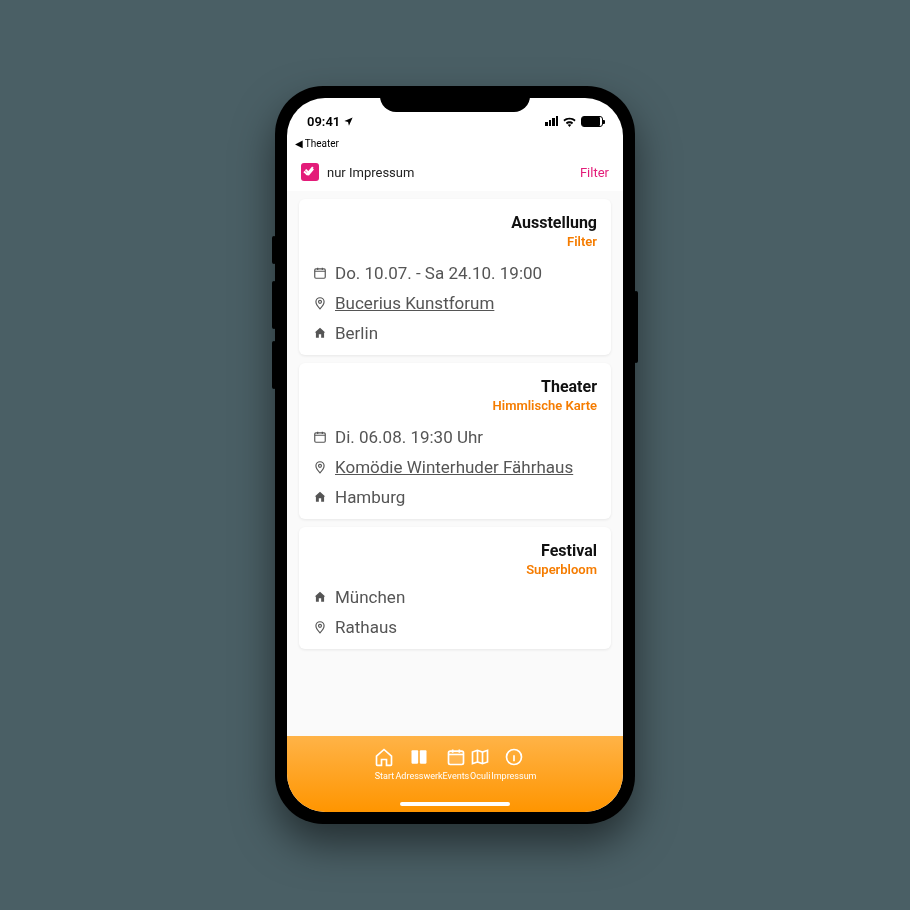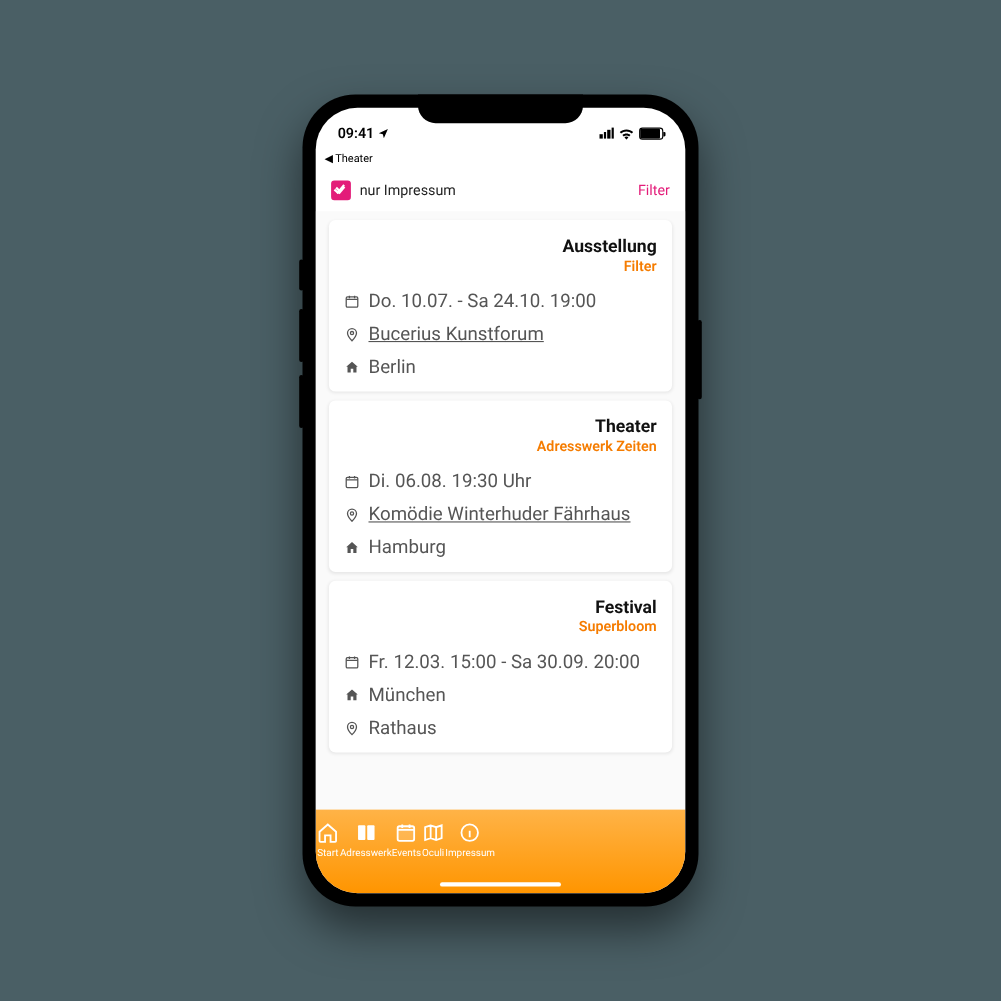--- a/index.html
+++ b/index.html
@@ -90,21 +90,21 @@
   .card { background:#fff; border-radius:6px; margin:8px 2px; padding:14px 14px 12px; box-shadow:0 1px 3px rgba(0,0,0,0.08);text-align:right; }
   .card-cat { font-size:16px; font-weight:700; color:#111; }
   .card-title { font-size:13px; font-weight:600; color:#f57c00; margin-top:2px; }
   .card-row { display:flex; align-items:center; gap:8px; font-size:17px; color:#555; margin-top:10px; }
   .card-row.first { margin-top:14px; }
   .ico { width:14px; height:14px; flex-shrink:0; display:flex; align-items:center; justify-content:center; }
   .underline { text-decoration: underline; }
   .bottom-nav {
     height: 76px;
     background: linear-gradient(180deg, #ffb347 0%, #ff9500 100%);
-    display:flex; justify-content:flex-start; align-items:flex-start;
+    display:flex; justify-content:center; align-items:flex-start;
     padding-top:10px;
     position:relative;
   }
   .nav-item { display:flex; flex-direction:column; align-items:center; gap:3px; color:#fff; font-size:9px; }
   .nav-ico { width:22px; height:22px; display:flex; align-items:center; justify-content:center; }
   .home-ind { position:absolute; bottom:6px; left:50%; transform:translateX(-50%); width:110px; height:4px; background:#fff; border-radius:3px; }
   svg { display:block; }
 </style>
 </head>
 <body>
@@ -182,21 +182,21 @@
             <span class="ico">
               <svg width="14" height="14" viewBox="0 0 24 24" fill="#555">
                 <path d="M12 3l9 8h-2v9h-5v-6h-4v6H5v-9H3l9-8z"></path>
               </svg>
             </span>
             <span>Berlin</span>
           </div>
    </div>
         <div class="card">
      <div class="card-cat">Theater</div>
-     <div class="card-title">Adresswerk Zeiten</div>
+     <div class="card-title">Himmlische Karte</div>
      <div class="card-row first">
             <span class="ico">
               <svg width="14" height="14" viewBox="0 0 24 24" fill="none" stroke="#555" stroke-width="2">
                 <rect x="3" y="5" width="18" height="16" rx="2"></rect>
                 <path d="M3 9h18M8 3v4M16 3v4"></path>
               </svg>
             </span>
             <span>Di. 06.08. 19:30 Uhr</span>
           </div>
      <div class="card-row">
@@ -213,29 +213,20 @@
               <svg width="14" height="14" viewBox="0 0 24 24" fill="#555">
                 <path d="M12 3l9 8h-2v9h-5v-6h-4v6H5v-9H3l9-8z"></path>
               </svg>
             </span>
             <span>Hamburg</span>
           </div>
    </div>
         <div class="card">
      <div class="card-cat">Festival</div>
      <div class="card-title">Superbloom</div>
-     <div class="card-row first">
-            <span class="ico">
-              <svg width="14" height="14" viewBox="0 0 24 24" fill="none" stroke="#555" stroke-width="2">
-                <rect x="3" y="5" width="18" height="16" rx="2"></rect>
-                <path d="M3 9h18M8 3v4M16 3v4"></path>
-              </svg>
-            </span>
-            <span>Fr. 12.03. 15:00 - Sa 30.09. 20:00</span>
-          </div>
      <div class="card-row">
             <span class="ico">
               <svg width="14" height="14" viewBox="0 0 24 24" fill="#555">
                 <path d="M12 3l9 8h-2v9h-5v-6h-4v6H5v-9H3l9-8z"></path>
               </svg>
             </span>
             <span>München</span>
           </div>
      <div class="card-row">
             <span class="ico">

